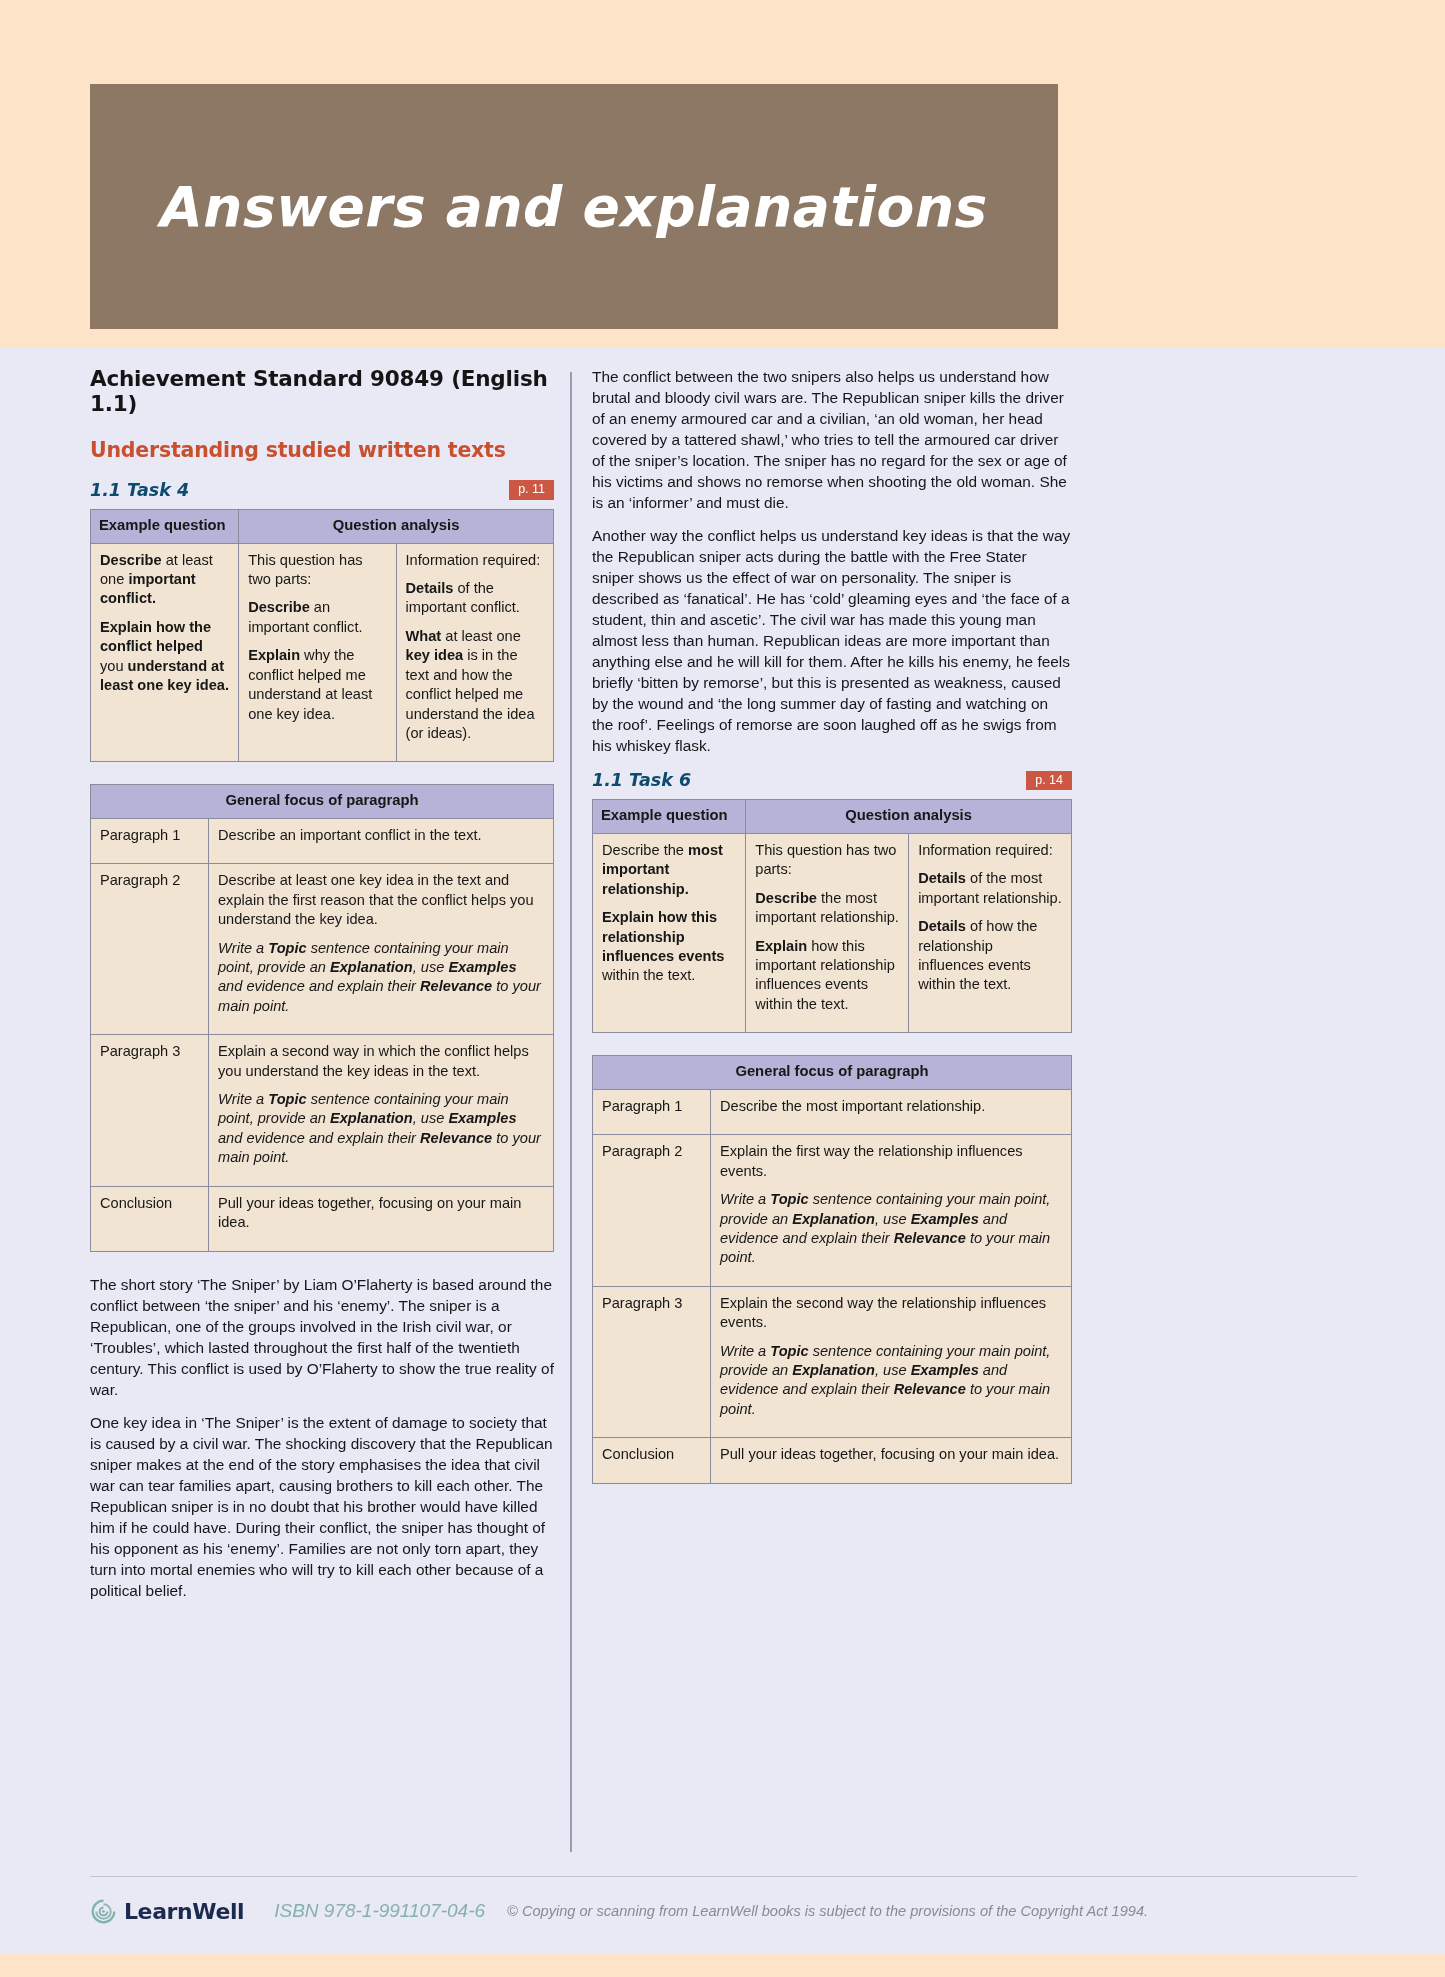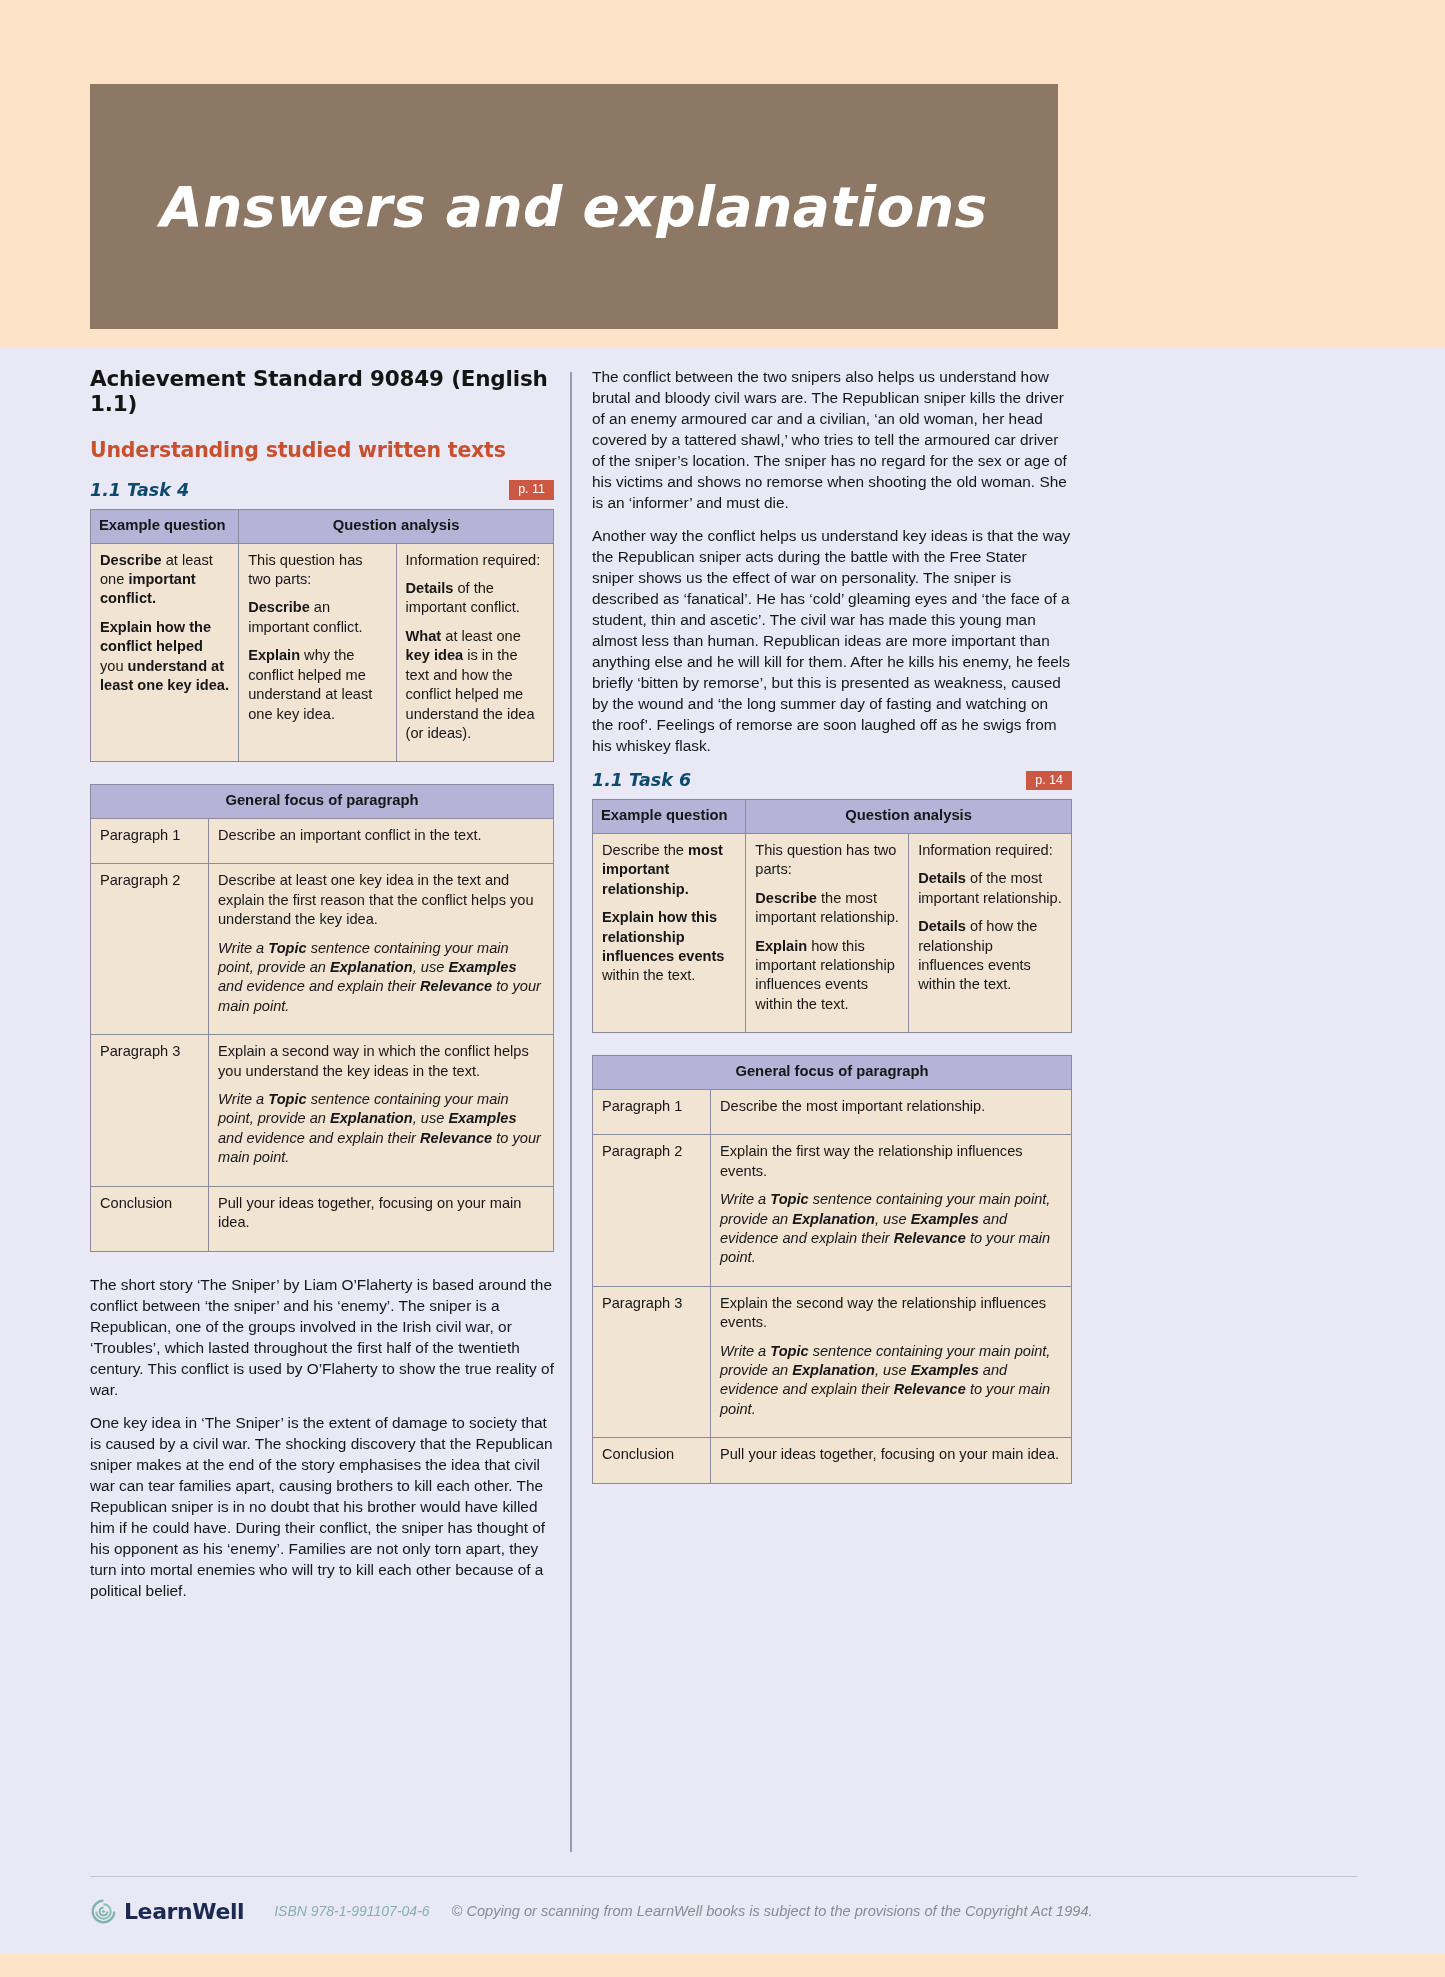--- a/index.html
+++ b/index.html
@@ -168,21 +168,21 @@
   .logo-wrap { display: flex; align-items: center; gap: 7px; margin-right: 30px; }
   .logo-mark { width: 27px; height: 27px; display: block; }
   .logo-text {
     font-family: "DejaVu Sans", sans-serif;
     font-size: 22px;
     font-weight: bold;
     color: #1b2a4e;
     letter-spacing: -0.4px;
   }
   .isbn {
-    font-size: 14px;
+    font-size: 19px;
     font-style: italic;
     color: #86b0ab;
     margin-right: 22px;
     white-space: nowrap;
   }
   .copyright {
     font-size: 14.6px;
     font-style: italic;
     color: #8a8a92;
     white-space: nowrap;

